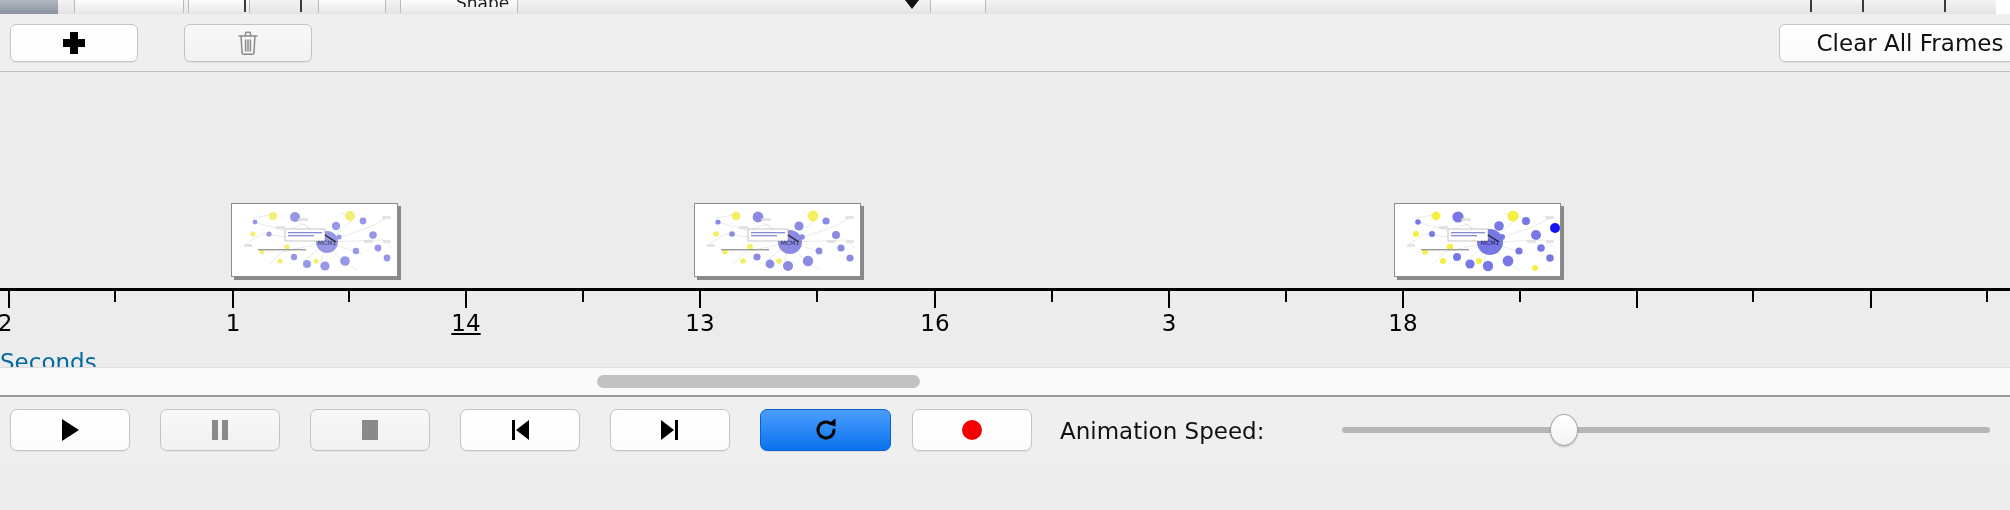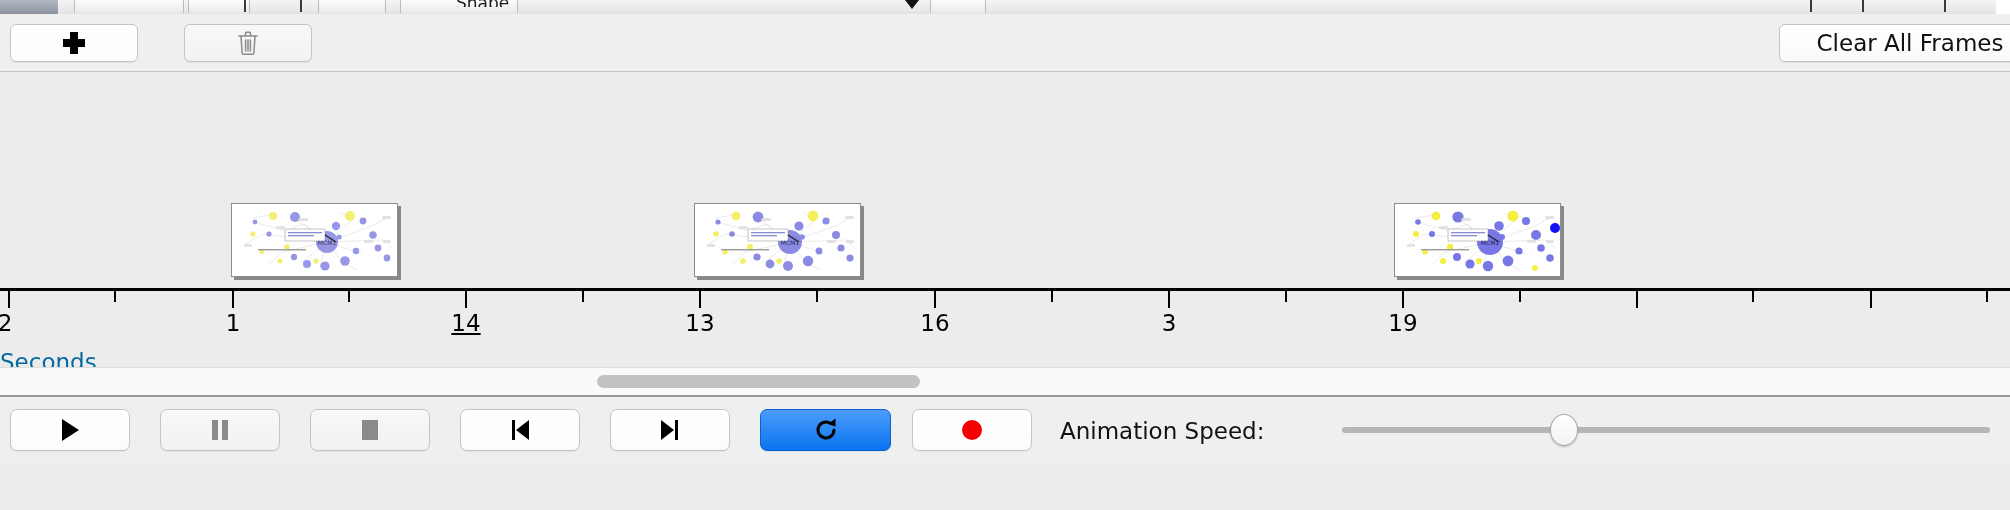--- a/index.html
+++ b/index.html
@@ -424,21 +424,21 @@
     <div class="tick minor" style="left:1752px; top:219px;"></div>
     <div class="tick major" style="left:1870px; top:219px;"></div>
     <div class="tick minor" style="left:1986px; top:219px;"></div>
 
     <div class="ticklabel" style="left:-35px;  top:238px;">2</div>
     <div class="ticklabel" style="left:193px;  top:238px;">1</div>
     <div class="ticklabel" style="left:426px;  top:238px;text-decoration:underline;">14</div>
     <div class="ticklabel" style="left:660px;  top:238px;">13</div>
     <div class="ticklabel" style="left:895px;  top:238px;">16</div>
     <div class="ticklabel" style="left:1129px; top:238px;">3</div>
-    <div class="ticklabel" style="left:1363px; top:238px;">19</div>
+    <div class="ticklabel" style="left:1363px; top:238px;">18</div>
 
     <div id="axis-title" style="top:277px;">Seconds</div>
   </div>
 
   <div id="scrollarea">
     <div id="scroll-thumb" style="left:597px; width:323px;"></div>
   </div>
 
   <div id="transport">
 

